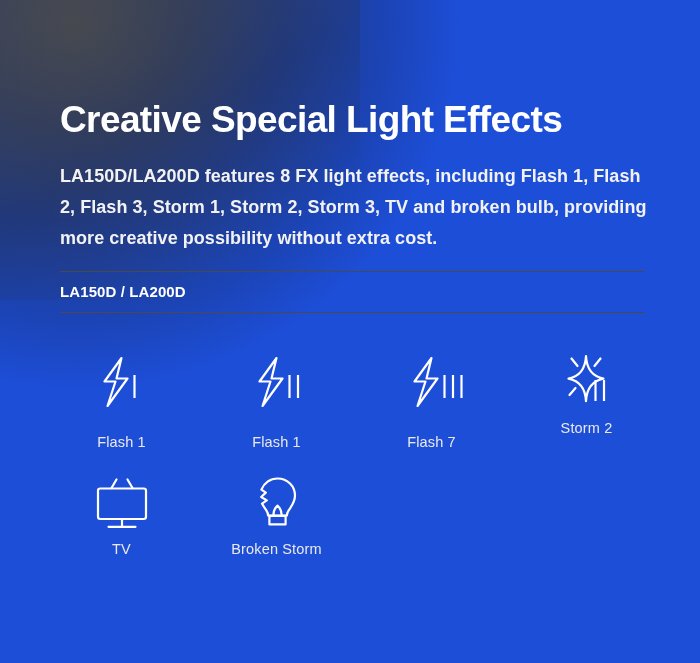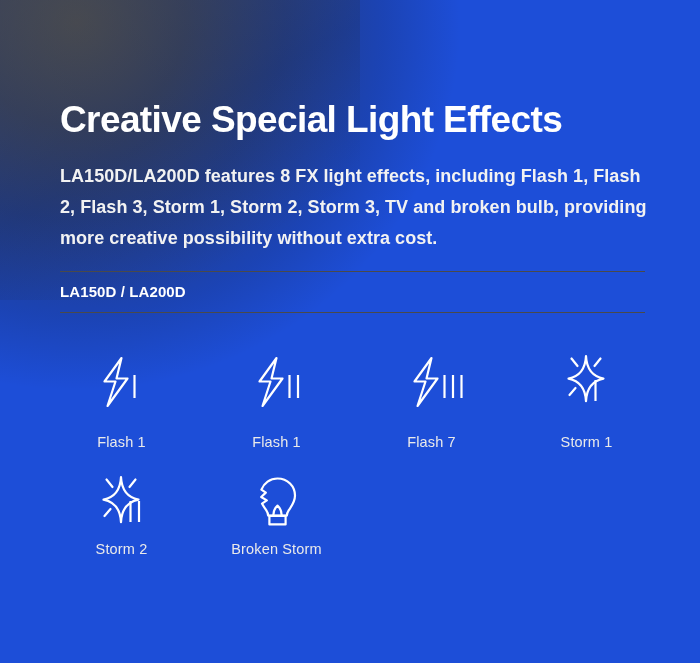--- a/index.html
+++ b/index.html
@@ -175,48 +175,48 @@
           <div class="fx-icon">
             <svg width="62" height="58" viewBox="0 0 62 58" fill="none" stroke="#ffffff" stroke-width="2.2" stroke-linecap="round" stroke-linejoin="round">
               <path d="M30.5 4 L13.5 27.5 L24.5 27.5 L16.5 52 L36.5 24.5 L25.5 24.5 Z"></path>
               <line x1="43.5" y1="21" x2="43.5" y2="44" stroke-linecap="butt"></line>
               <line x1="52" y1="21" x2="52" y2="44" stroke-linecap="butt"></line>
               <line x1="60.5" y1="21" x2="60.5" y2="44" stroke-linecap="butt"></line>
             </svg>
           </div>
           <div class="fx-label">Flash 7</div>
         </div>
-        <div class="fx-item">
-          <div class="fx-icon">
-            <svg width="62" height="58" viewBox="0 0 62 58" fill="none" stroke="#ffffff" stroke-width="2.2" stroke-linecap="round" stroke-linejoin="round">
-              <path d="M30 2 C30.6 14.5 35.5 22.2 47.5 24.6 C35.5 27 30.6 34.7 30 47.2 C29.4 34.7 24.5 27 12.5 24.6 C24.5 22.2 29.4 14.5 30 2 Z"></path>
-              <line x1="15.5" y1="4.5" x2="21.5" y2="12"></line>
-              <line x1="44.5" y1="4.5" x2="38.5" y2="12"></line>
-              <line x1="13.5" y1="41" x2="19.5" y2="34"></line>
-              <line x1="39.5" y1="26" x2="39.5" y2="47" stroke-linecap="butt"></line>
-            </svg>
-          </div>
-          <div class="fx-label">Storm 1</div>
-        </div>
         <div class="fx-item row2">
           <div class="fx-icon">
             <svg width="62" height="58" viewBox="0 0 62 58" fill="none" stroke="#ffffff" stroke-width="2.2" stroke-linecap="round" stroke-linejoin="round">
               <path d="M30 2 C30.6 14.5 35.5 22.2 47.5 24.6 C35.5 27 30.6 34.7 30 47.2 C29.4 34.7 24.5 27 12.5 24.6 C24.5 22.2 29.4 14.5 30 2 Z"></path>
               <line x1="15.5" y1="4.5" x2="21.5" y2="12"></line>
               <line x1="44.5" y1="4.5" x2="38.5" y2="12"></line>
               <line x1="13.5" y1="41" x2="19.5" y2="34"></line>
               <line x1="39.5" y1="26" x2="39.5" y2="47" stroke-linecap="butt"></line>
               <line x1="48" y1="26" x2="48" y2="47" stroke-linecap="butt"></line>
             </svg>
           </div>
           <div class="fx-label">Storm 2</div>
         </div>
         <div class="fx-item row2">
           <div class="fx-icon">
             <svg width="62" height="58" viewBox="0 0 62 58" fill="none" stroke="#ffffff" stroke-width="2.2" stroke-linecap="round" stroke-linejoin="round">
+              <rect x="7" y="13.5" width="48" height="30.5" rx="2.2" ry="2.2"></rect>
+              <line x1="20.5" y1="13" x2="25.5" y2="4.5"></line>
+              <line x1="41.5" y1="13" x2="36.5" y2="4.5"></line>
+              <line x1="31" y1="44.5" x2="31" y2="51.5"></line>
+              <line x1="17.5" y1="51.8" x2="44.5" y2="51.8"></line>
+            </svg>
+          </div>
+          <div class="fx-label">TV</div>
+        </div>
+        <div class="fx-item row2">
+          <div class="fx-icon">
+            <svg width="62" height="58" viewBox="0 0 62 58" fill="none" stroke="#ffffff" stroke-width="2.2" stroke-linecap="round" stroke-linejoin="round">
               <path d="M31.5 3.5 C41.6 3.5 49 11.2 49 20.6 C49 27.4 45.2 31.6 42.8 35.2 C41.4 37.3 40.9 38.9 40.9 40.6 L22.1 40.6 C22.1 38.9 21.6 37.3 20.2 35.2 C18.9 33.2 17.2 31.1 16 28.6 L20.8 25.4 L15.2 22 L19.8 17.6 L15.4 14.6 C17.9 8.1 24.1 3.5 31.5 3.5 Z"></path>
               <path d="M27.3 40.4 C27.3 35.2 29.2 32.6 31.5 30.6 C33.8 32.6 35.7 35.2 35.7 40.4"></path>
               <rect x="23.4" y="40.8" width="16.2" height="8.6"></rect>
             </svg>
           </div>
           <div class="fx-label">Broken Storm</div>
         </div>
       </div>
 
   </div>

